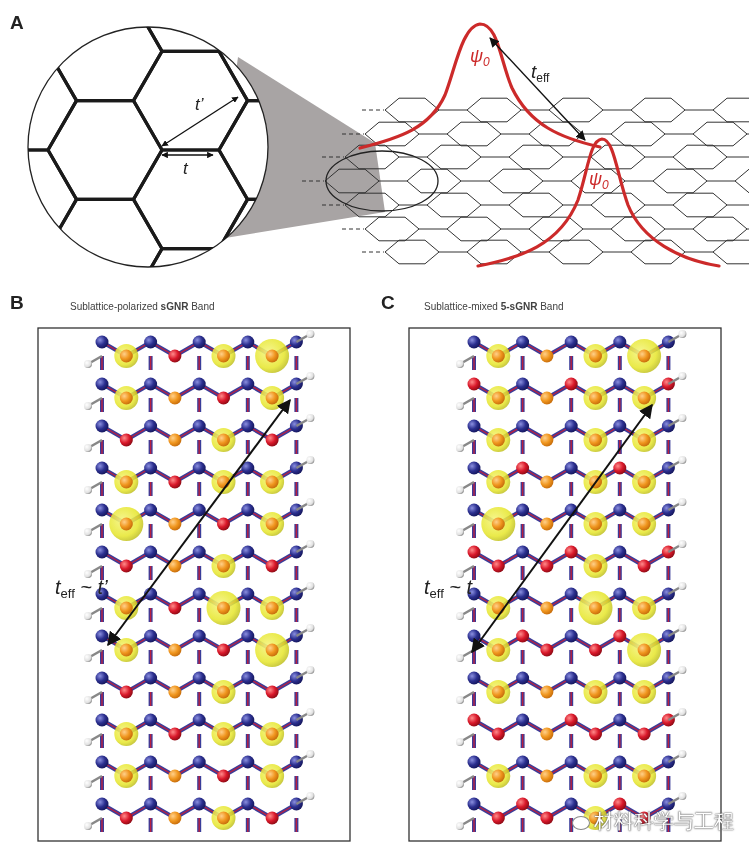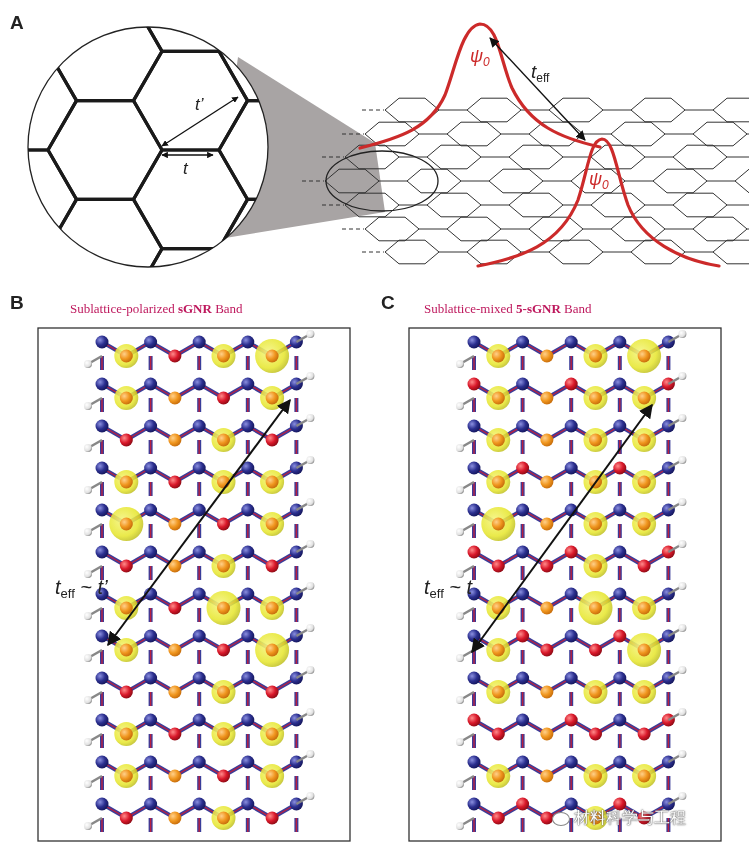--- a/index.html
+++ b/index.html
@@ -1,22 +1,22 @@
 <!DOCTYPE html>
 <html><head>
 <meta charset="utf-8">
 <style>
   html, body { margin: 0; padding: 0; background: #ffffff; }
   body { width: 749px; height: 855px; position: relative; overflow: hidden; font-family: "Liberation Sans", sans-serif; }
   .panel-letter { position: absolute; font-family: "Liberation Sans", sans-serif; font-weight: bold; font-size: 19px; color: #222; }
-  .panel-title { position: absolute; font-family: Liberation Serif, serif; font-size: 13px; color: #be185d; white-space: nowrap; }
+  .panel-title { position: absolute; font-family: Liberation Sans, sans-serif; font-size: 10px; color: #404040; white-space: nowrap; }
   .panel-title b { font-weight: bold; }
   svg { position: absolute; left: 0; top: 0; }
   .lbl { font-family: "Liberation Sans", sans-serif; fill: #222; }
-  .watermark { position: absolute; left: 552px; top: 808px; font-family: "DejaVu Sans", sans-serif; font-size: 16px; color: #ffffff; text-shadow: 0 0 2px #555, 0 0 1px #333; white-space: nowrap; }
+  .watermark { position: absolute; left: 572px; top: 808px; font-family: "DejaVu Sans", sans-serif; font-size: 20px; color: #ffffff; text-shadow: 0 0 2px #555, 0 0 1px #333; white-space: nowrap; }
   .wm-icon { display: inline-block; width: 16px; height: 12px; border: 1.5px solid #888; border-radius: 50%; margin-right: 4px; vertical-align: middle; background: #fff; }
 </style>
 </head>
 <body>
 
 <div class="panel-letter" style="left:10px; top:12px;">A</div>
 <div class="panel-letter" style="left:10px; top:292px;">B</div>
 <div class="panel-letter" style="left:381px; top:292px;">C</div>
 
 <div class="panel-title" style="left:70px; top:301px;">

